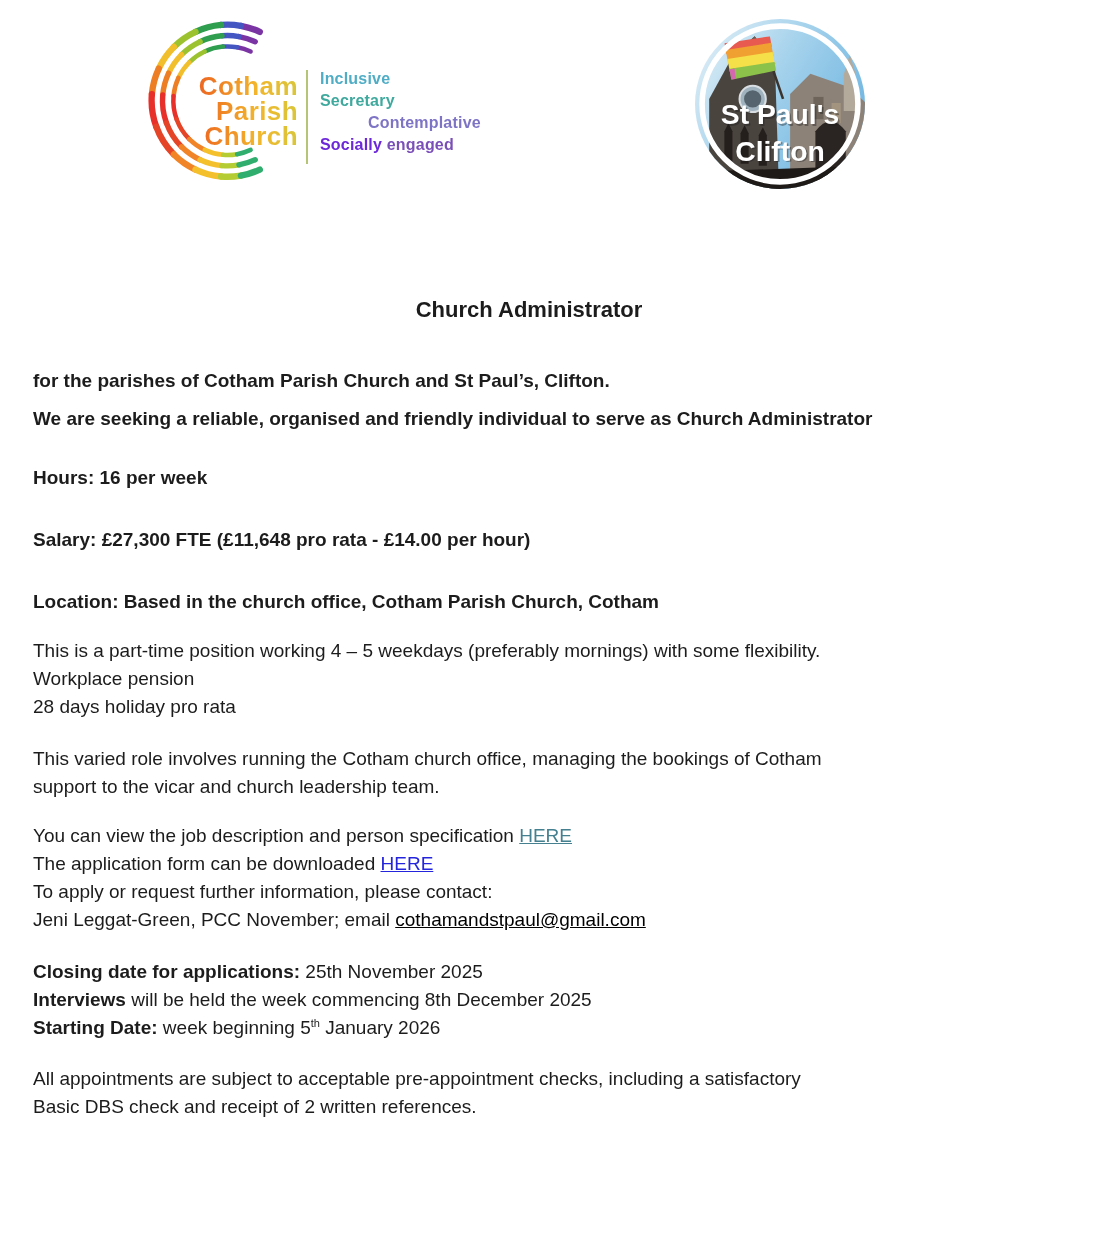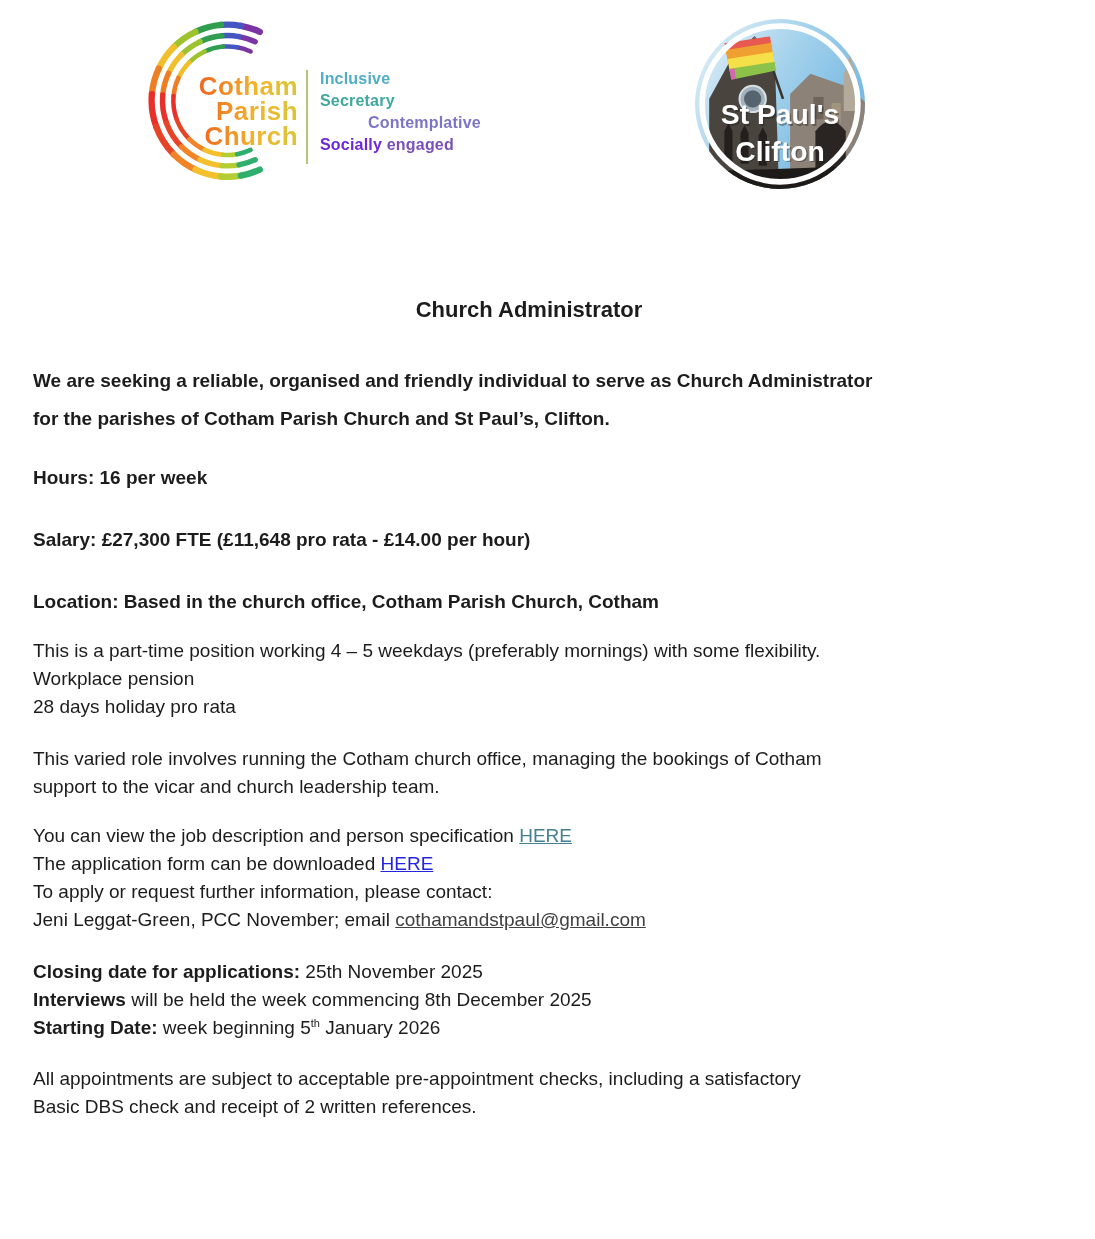--- a/index.html
+++ b/index.html
@@ -140,22 +140,22 @@
         </g>
       </svg>
     </div>
   </div>
 
   <div class="content" style="color: rgb(28, 28, 28); padding-left: 33px;">
 
     <h1 class="page-title">Church Administrator</h1>
 
     <div class="intro">
+      <div>for the parishes of Cotham Parish Church and St Paul’s, Clifton.</div>
       <div>We are seeking a reliable, organised and friendly individual to serve as Church Administrator</div>
-      <div>for the parishes of Cotham Parish Church and St Paul’s, Clifton.</div>
     </div>
 
     <div class="single first">Hours: 16 per week</div>
 
     <div class="single">Salary: £27,300 FTE (£11,648 pro rata - £14.00 per hour)</div>
 
     <div class="single">Location: Based in the church office, Cotham Parish Church, Cotham</div>
 
     <div class="para-a">
       <div>This is a part-time position working 4 – 5 weekdays (preferably mornings) with some flexibility.</div>
@@ -171,21 +171,21 @@
 
     <div class="links-block">
       <div>
         <span>You can view the job description and person specification </span><a class="link" style="color: rgb(68, 128, 143);">HERE</a>
       </div>
       <div>
         <span>The application form can be downloaded </span><a class="link" style="color: rgb(36, 36, 221);">HERE</a>
       </div>
       <div>To apply or request further information, please contact:</div>
       <div>
-        <span>Jeni Leggat-Green, PCC November; email </span><a class="link" style="color: #404040; text-align: right;">cothamandstpaul@gmail.com</a>
+        <span>Jeni Leggat-Green, PCC November; email </span><a class="link" style="color: #000000; text-align: right;">cothamandstpaul@gmail.com</a>
       </div>
     </div>
 
     <div class="dates-block">
       <div>
         <span class="b">Closing date for applications:</span><span> 25th November 2025</span>
       </div>
       <div>
         <span class="b">Interviews</span><span> will be held the week commencing 8th December 2025</span>
       </div>

